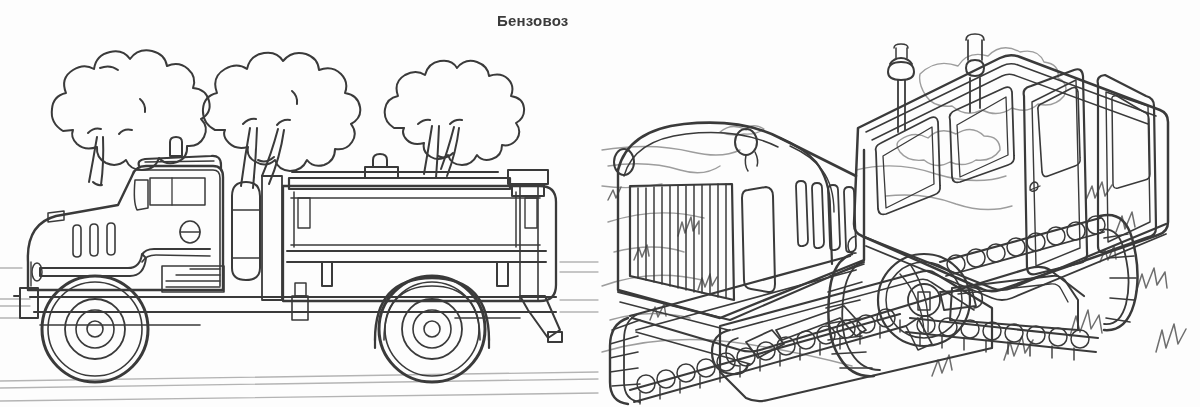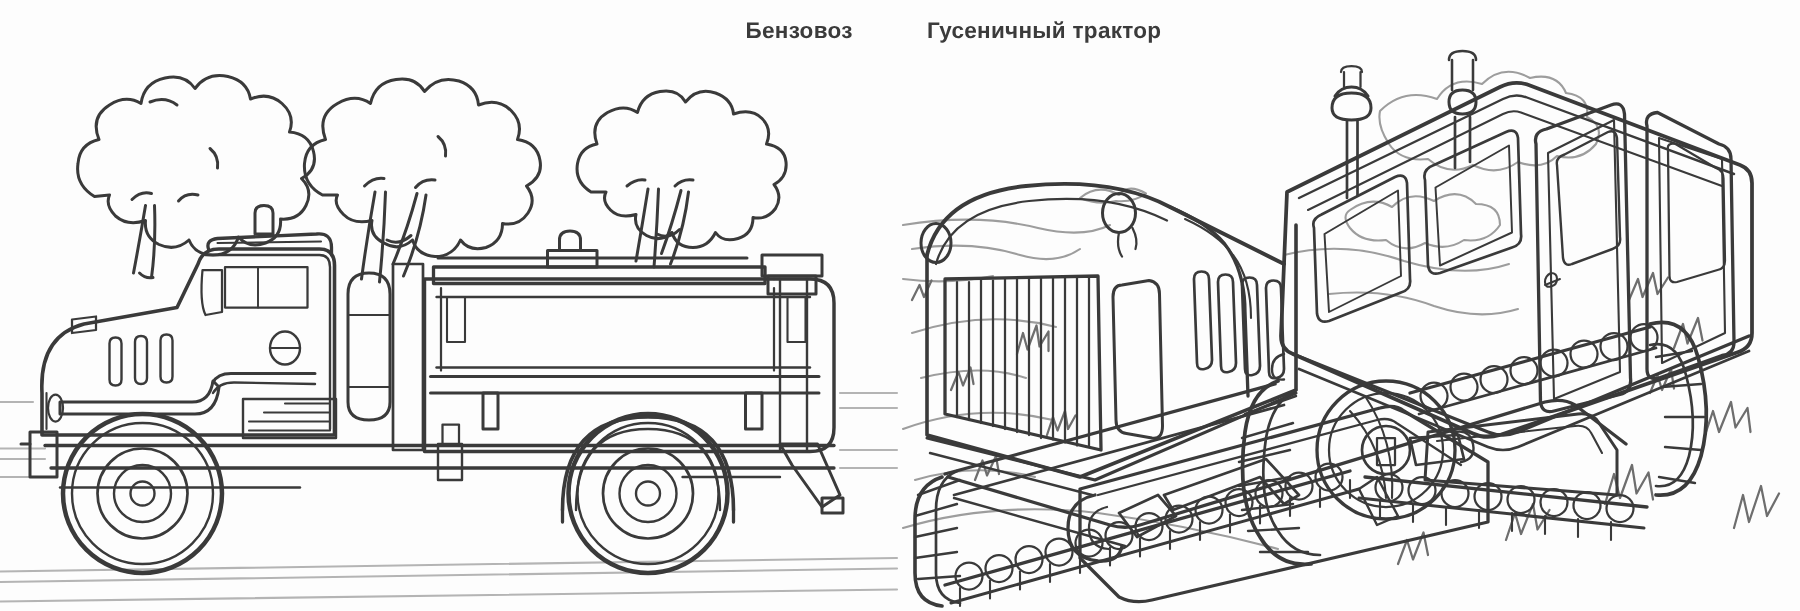--- a/index.html
+++ b/index.html
@@ -499,16 +499,15 @@
           <path d="M452 346 L452 358"></path>
             <path d="M474 348 L474 360"></path>
         </g>
 
         <path d="M352 288 L452 276 q10 -1 14 6 L478 300 L478 330 L350 320 Z" stroke-width="2"></path>
         <path d="M358 294 L450 284 q8 -1 11 5 L468 302" stroke-width="1.4"></path>
       </g>
 
     </svg>
 
-    <div class="caption" id="caption-tractor" style="left:18px;">Гусеничный трактор</div>
   </div>
 
 </div>
 
 </body></html>

